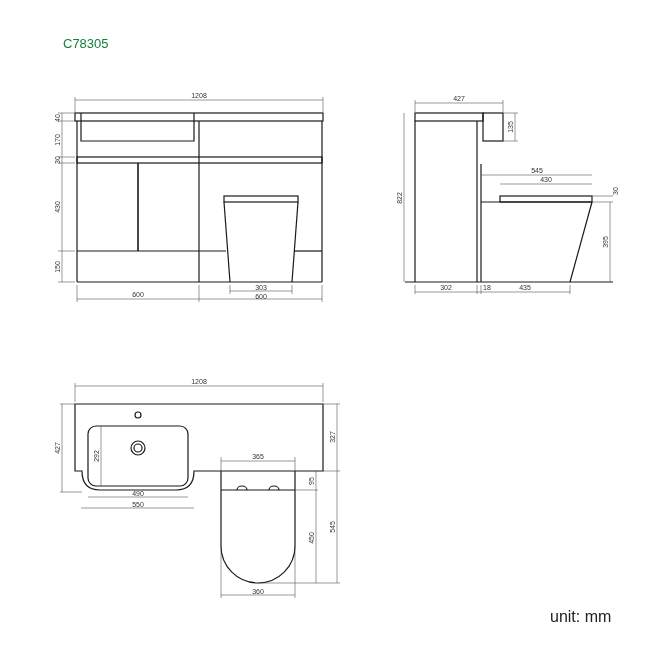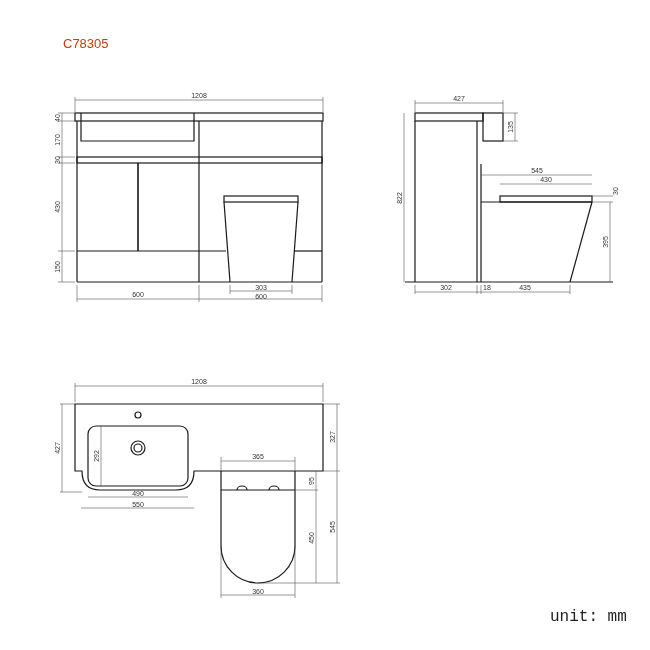--- a/index.html
+++ b/index.html
@@ -1,18 +1,18 @@
 <!DOCTYPE html>
 <html><head>
 <meta charset="utf-8">
 <style>
   html, body { margin:0; padding:0; background:#ffffff; }
   body { width:650px; height:650px; position:relative; overflow:hidden; font-family:"Liberation Sans", sans-serif; }
-  .code { position:absolute; left:63px; top:36px; font-size:13px; color:#c2410c; }
-  .unit { position:absolute; left:550px; top:608px; font-size:16px; color:#222; font-family:Liberation Mono, monospace; }
+  .code { position:absolute; left:63px; top:36px; font-size:13px; color:#15803d; }
+  .unit { position:absolute; left:550px; top:608px; font-size:16px; color:#222; font-family:Liberation Sans, sans-serif; }
   svg { position:absolute; left:0; top:0; }
   .ln { stroke:#1a1a1a; stroke-width:1.2; fill:none; }
   .lnb { stroke:#1a1a1a; stroke-width:1.6; fill:none; }
   .dm { stroke:#555; stroke-width:0.6; fill:none; }
   .dt { font-family:"Liberation Sans", sans-serif; font-size:7px; fill:#333; }
 </style>
 </head>
 <body>
 
 <div class="code">C78305</div>

